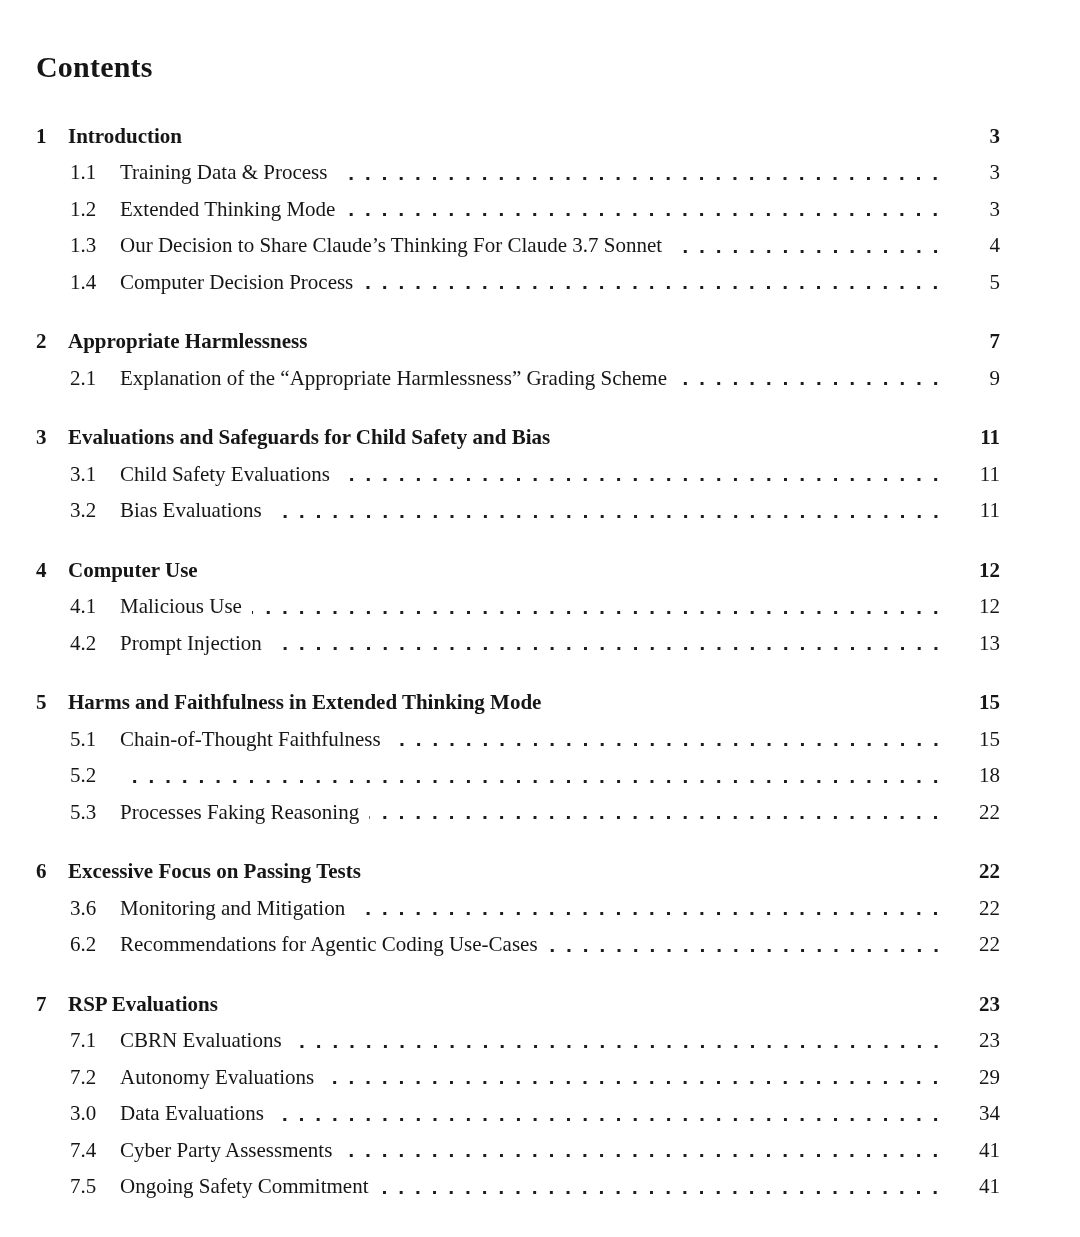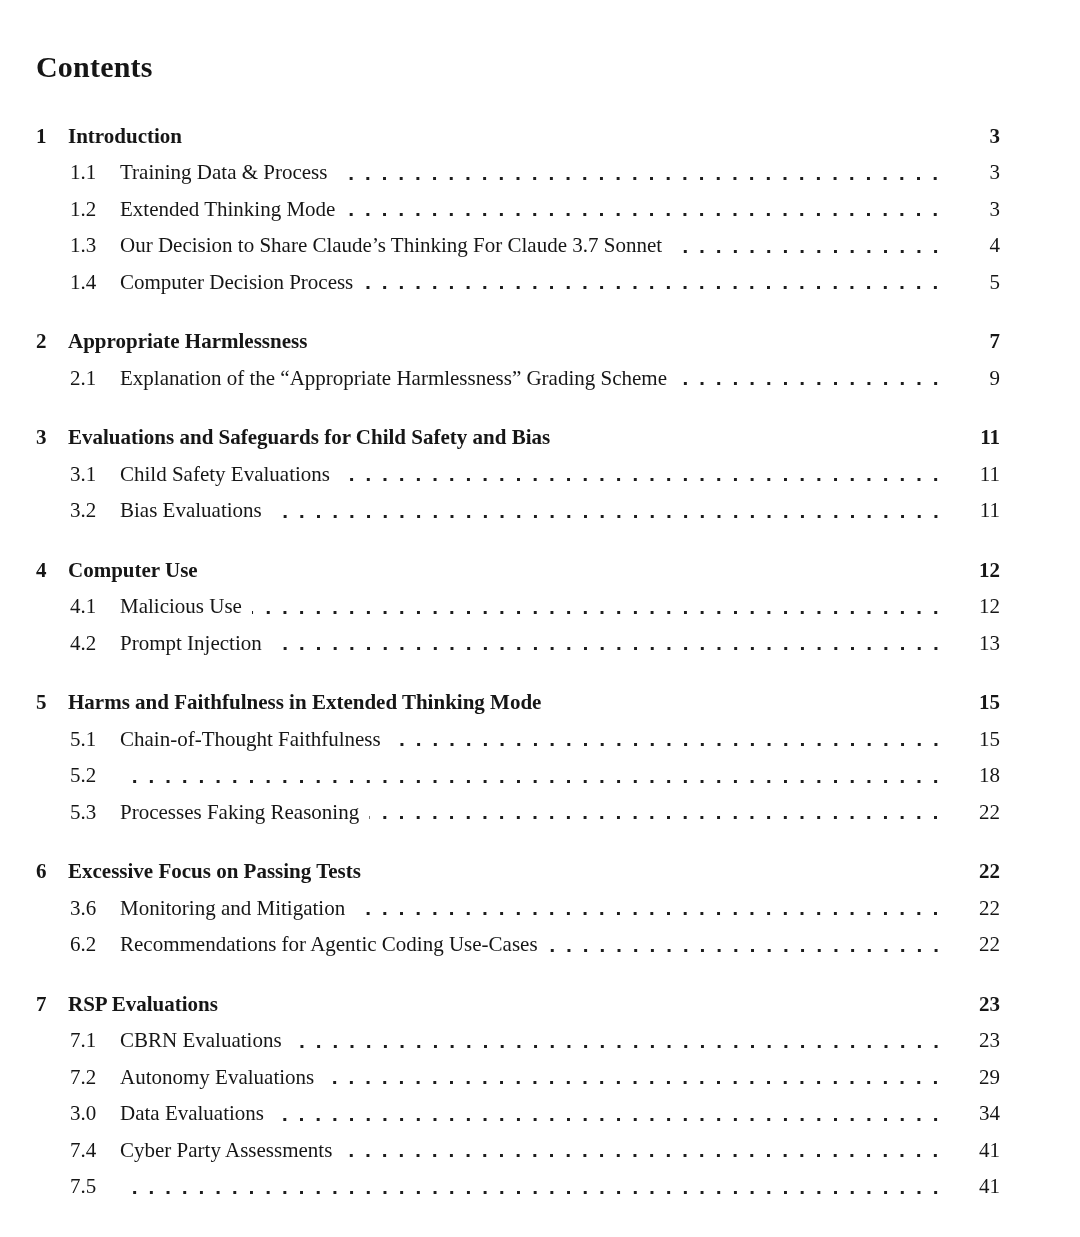--- a/index.html
+++ b/index.html
@@ -238,18 +238,19 @@
           <span class="page-num">34</span>
         </div>
         <div class="toc-row item-row">
           <span class="num">7.4</span>
           <span class="title">Cyber Party Assessments</span>
           <span class="leader dots"></span>
           <span class="page-num">41</span>
         </div>
         <div class="toc-row item-row">
           <span class="num">7.5</span>
+          <span class="title">Ongoing Safety Commitment</span>
           <span class="leader dots"></span>
           <span class="page-num">41</span>
         </div>
       </div>
     </div>
 </div>
 
 </body></html>

